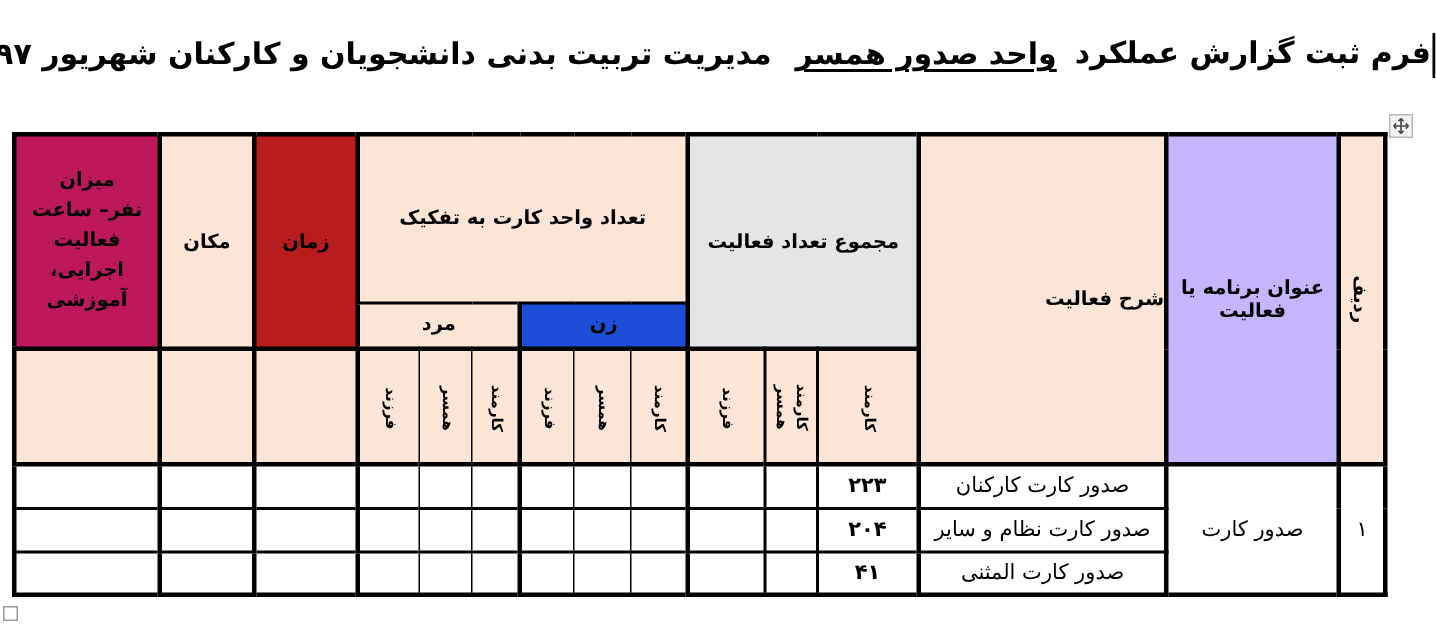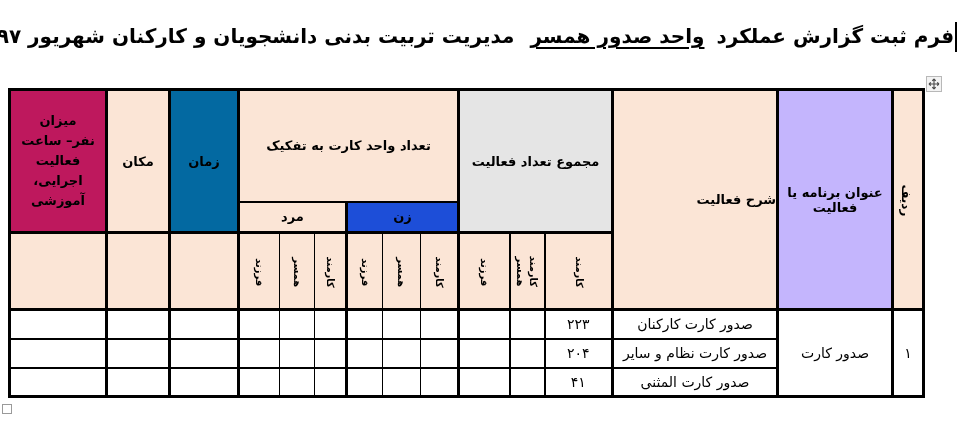--- a/index.html
+++ b/index.html
@@ -31,21 +31,21 @@
 
   
   .bL3 { border-left-width:3px !important; }
   .bL2 { border-left-width:2px !important; }
   .bB3 { border-bottom-width:3px !important; }
   .bB2 { border-bottom-width:2px !important; }
 
   tr.hrow1 { height:112px; } tr.hrow2 { height:31px; } tr.hrow3 { height:77px; }
   tr.drow  { height:29px; }
   tr.drow td { background:#ffffff; border-bottom-width:2px; font-size:14px; }
-  td.num { font-weight:normal; font-size:14px; }
+  td.num { font-weight:bold; font-size:14px; }
   td.merge-activity { font-size:14px; }
   td.merge-num { font-size:12px; }
 
   
   .move-handle { position:absolute; top:76px; left:926px; width:16px; height:16px;
                  background:#f3f3f3; border:1px solid #b8b8b8;
                  display:flex; align-items:center; justify-content:center; }
   .resize-handle { position:absolute; top:404px; left:2px; width:10px; height:10px;
                    background:#ffffff; border:1px solid #9a9a9a; }
 </style>
@@ -94,21 +94,21 @@
       </td>
       <td class="hdr bL3 bB3" rowspan="3" style="background: rgb(251, 229, 214); text-align: right;">
         <span>شرح فعالیت</span>
       </td>
       <td class="hdr bL3 bB3" colspan="3" rowspan="2" style="background: #e5e5e5;">
         <span>مجموع تعداد فعالیت</span>
       </td>
       <td class="hdr bL3 bB2" colspan="6" style="background: rgb(251, 229, 214);">
         <span>تعداد واحد کارت به تفکیک</span>
       </td>
-      <td class="hdr bL3 bB3" rowspan="2" style="background: #0369a1;">
+      <td class="hdr bL3 bB3" rowspan="2" style="background: #b91c1c;">
         <span>زمان</span>
       </td>
       <td class="hdr bL3 bB3" rowspan="2" style="background: rgb(251, 229, 214);">
         <span>مکان</span>
       </td>
       <td class="hdr bB3" rowspan="2" style="background: #be185d;">
         <span class="prelines">میزان
 نفر– ساعت
 فعالیت اجرایی،
 آموزشی</span>

